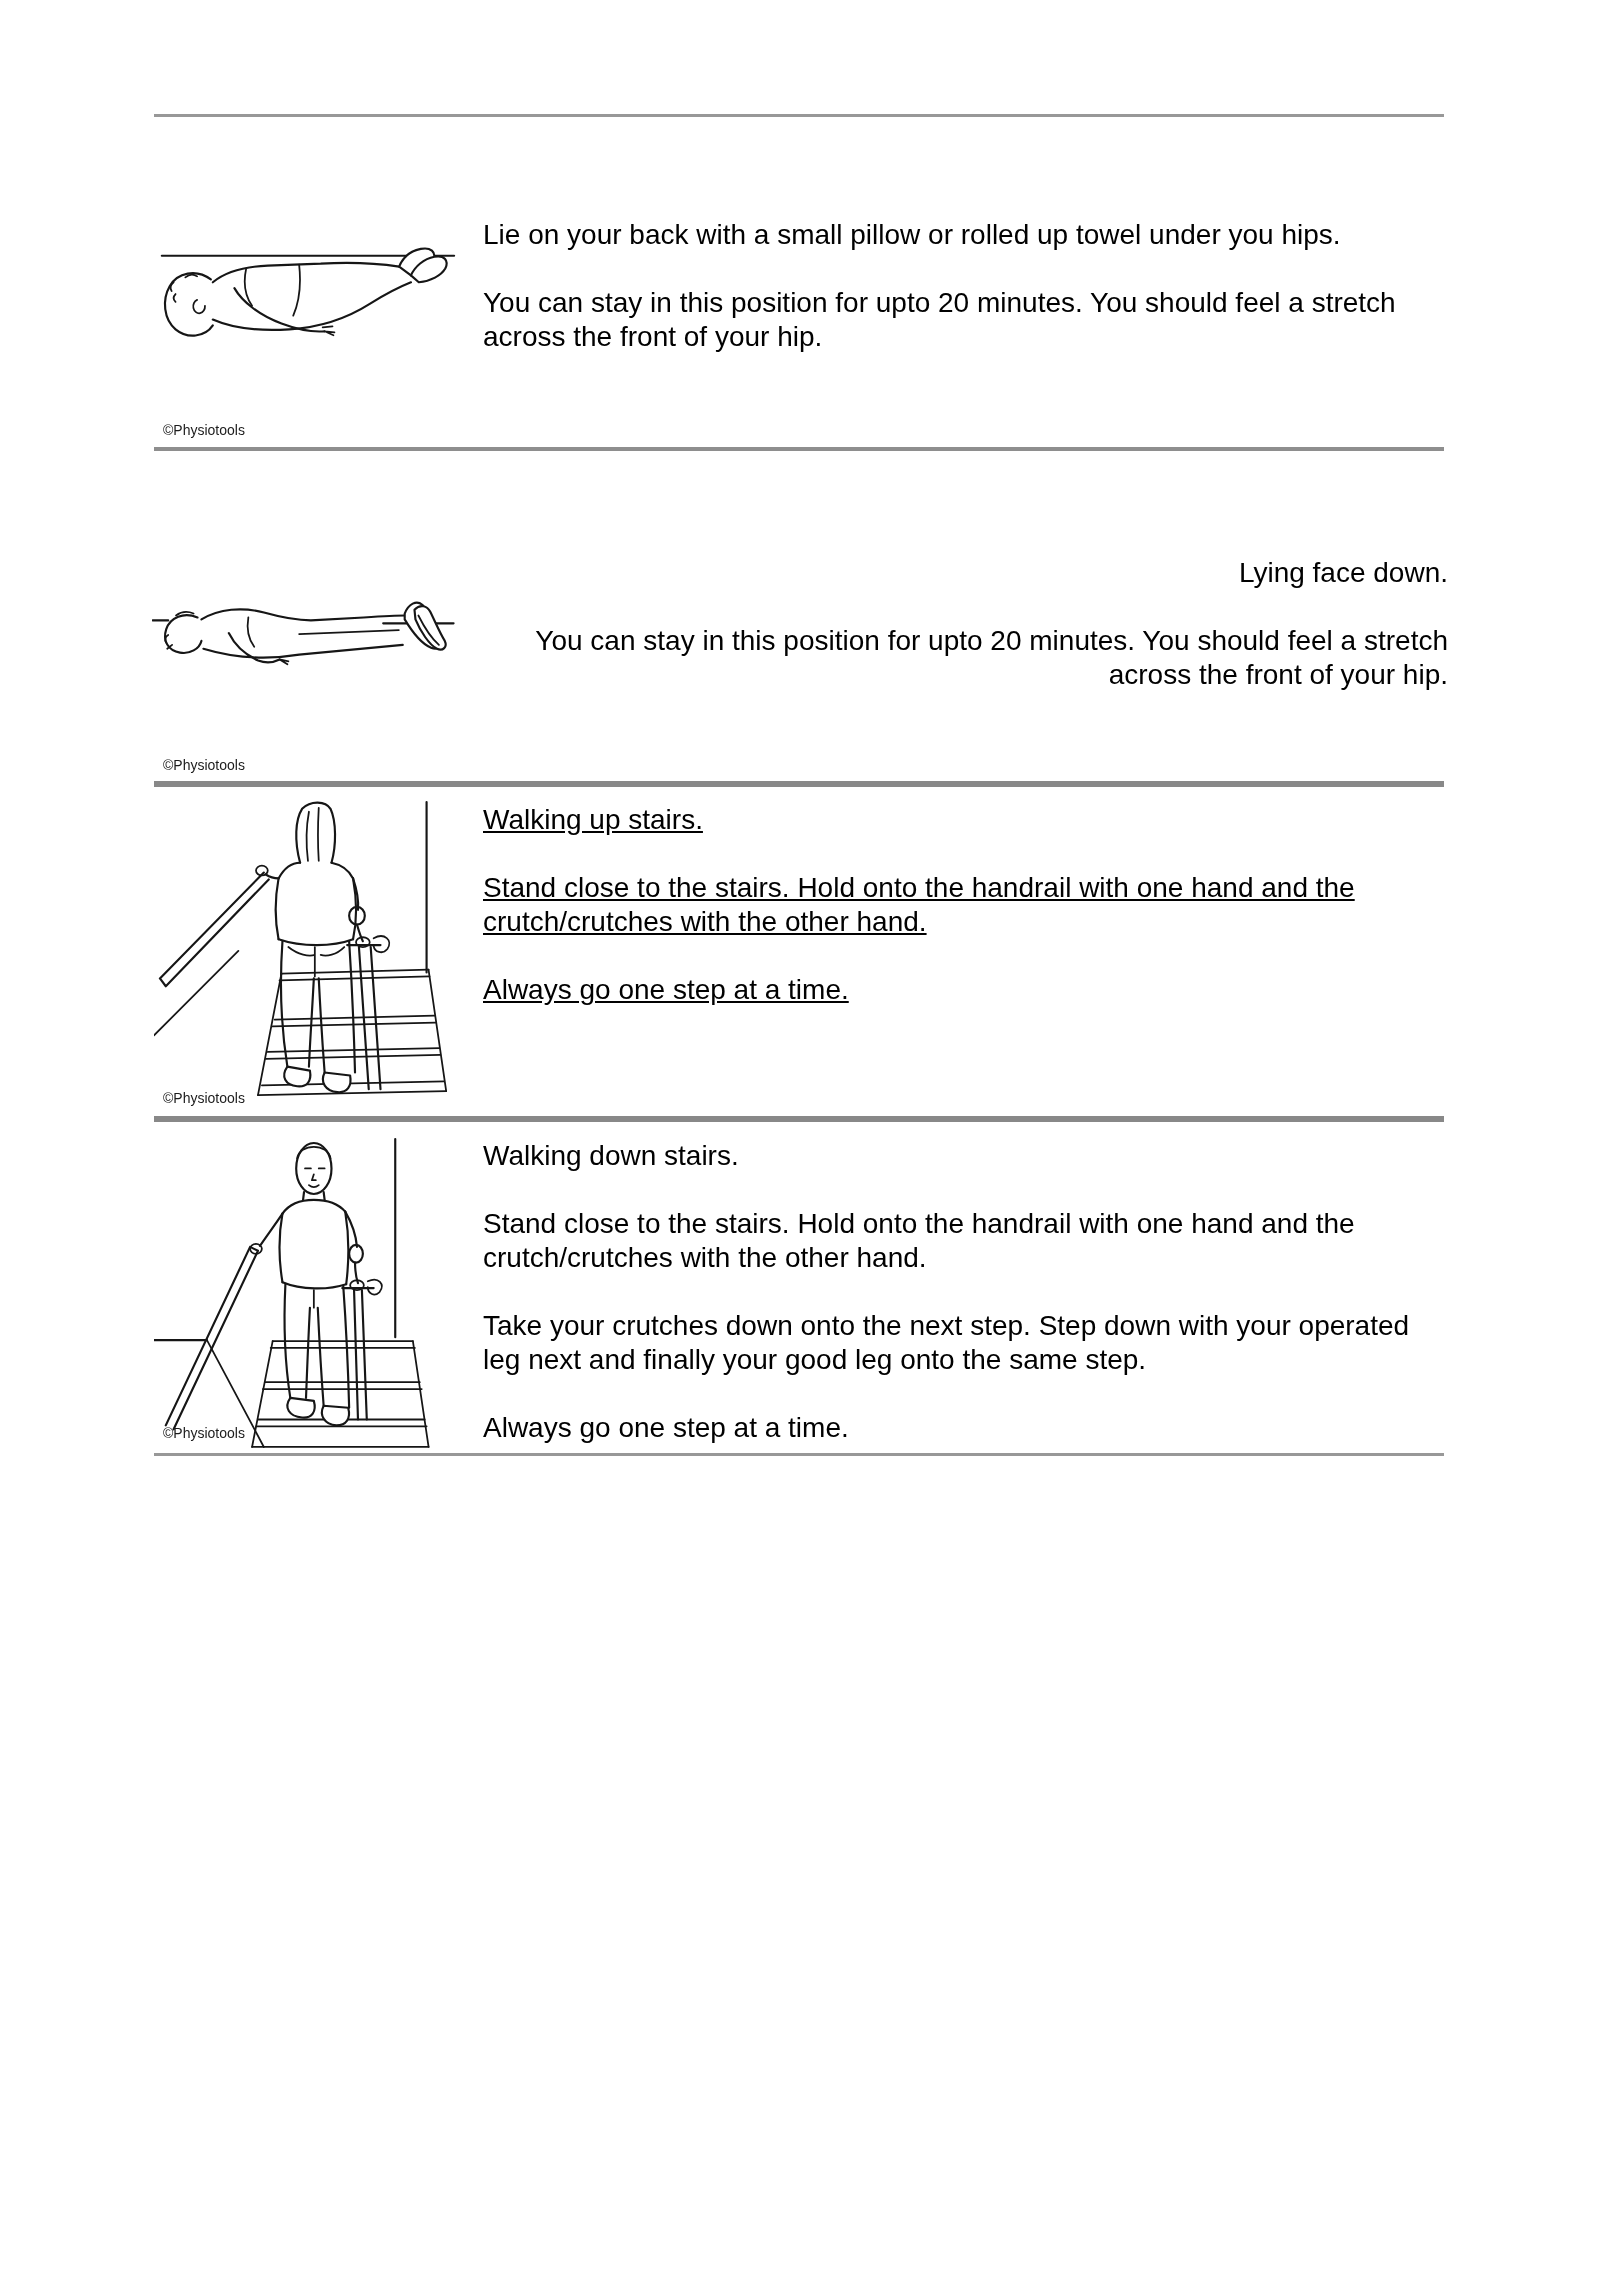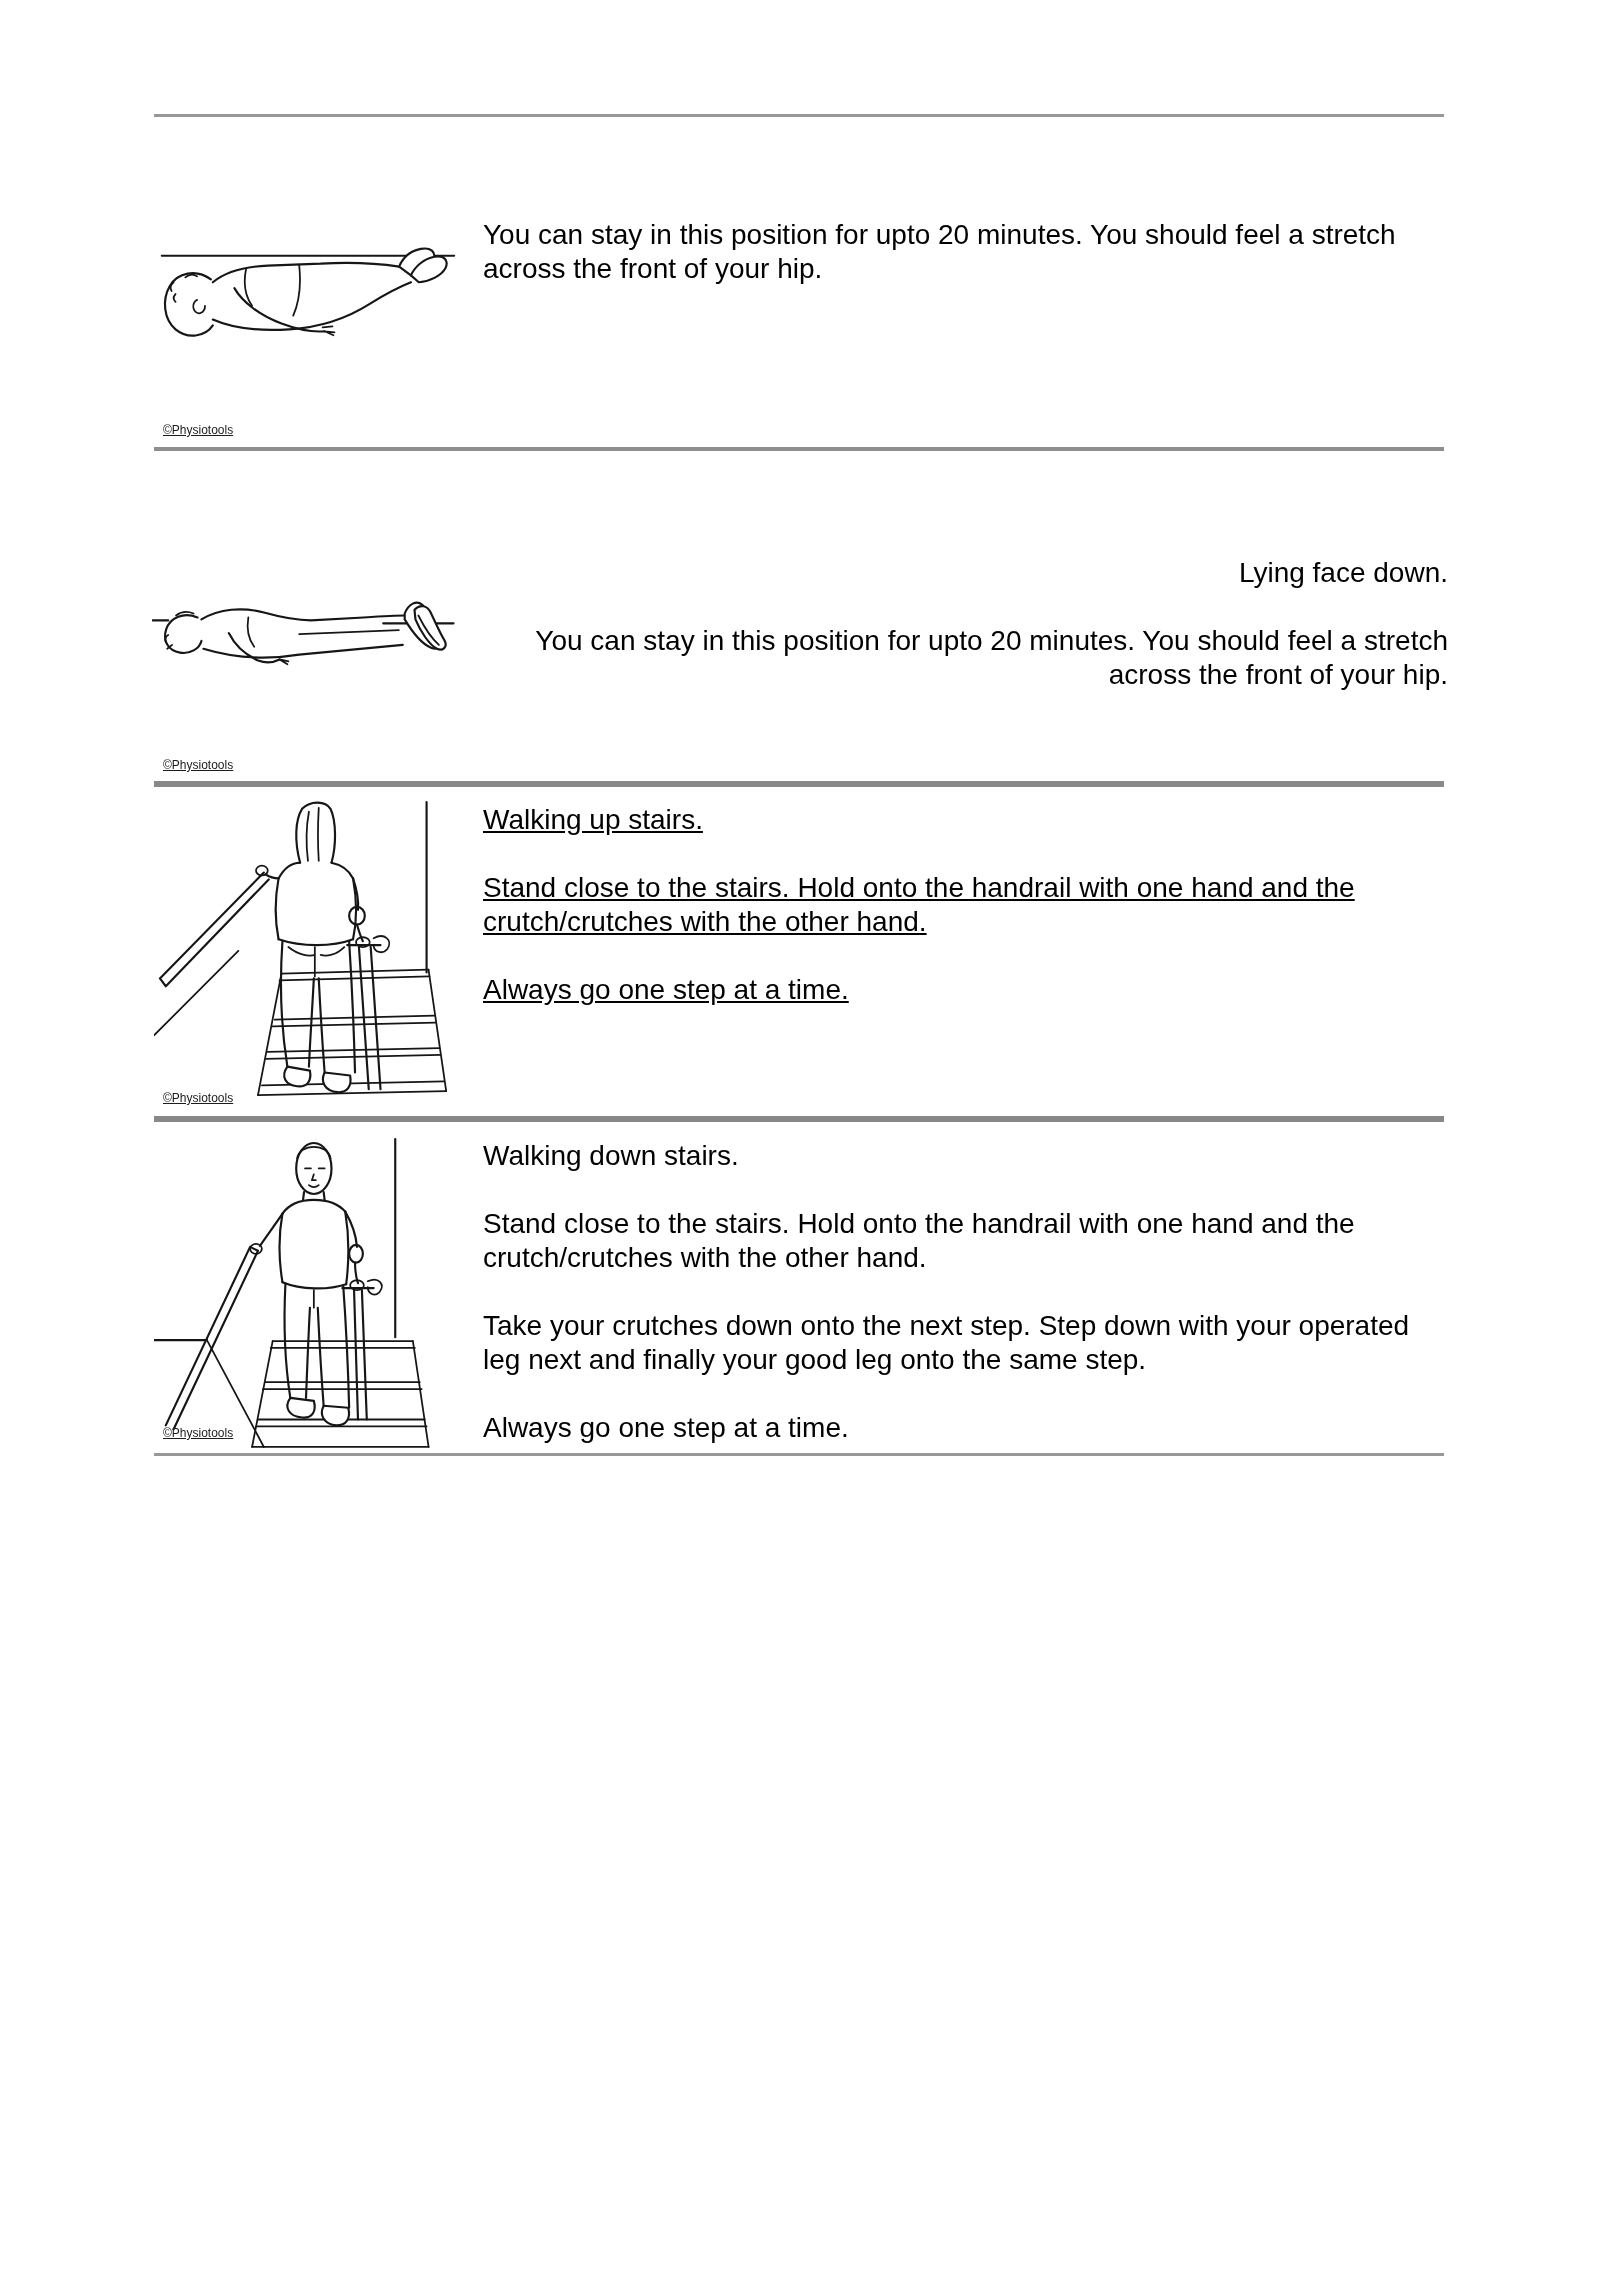--- a/index.html
+++ b/index.html
@@ -25,22 +25,22 @@
   }
   .text-block p { margin:0 0 34px 0; }
   .text-block p:last-child { margin-bottom:0; }
   #t1 { top:218px; }
   #t2 { top:556px;text-align:right; }
   #t3 { top:803px;text-decoration:underline; }
   #t4 { top:1139px; }
 
   .credit {
     position:absolute; left:163px;
-    font-size:12px; line-height:19.6px; color:#1c1c1c;
-    letter-spacing:0px; white-space:nowrap;text-decoration:underline;
+    font-size:14px; line-height:19.6px; color:#1c1c1c;
+    letter-spacing:0px; white-space:nowrap;
   }
   #c1 { top:421px; }
   #c2 { top:756px; }
   #c3 { top:1089px; }
   #c4 { top:1424px; }
 
   .illus { position:absolute; }
   #i1 { left:152px; top:245px; }
   #i2 { left:152px; top:594px; }
   #i3 { left:154px; top:800px; }
@@ -78,20 +78,21 @@
       <path class="ln" d="M62 76 C 80 84 108 88 140 86 C 172 84 200 74 222 60 C 238 50 254 42 264 38"></path>
 
       <path class="ln-thin" d="M96 24 C 93 38 95 52 102 62 M 150 20 C 152 38 150 58 144 72"></path>
 
       <path class="ln" d="M84 44 C 92 58 110 72 132 80 C 148 86 164 89 176 88"></path>
       <path class="ln-thin" d="M176 88 l 10 1 m -10 -1 l 9 4 m -11 -8 l 10 -1"></path>
     </svg>
   </div>
   <div class="credit" id="c1">©Physiotools</div>
   <div class="text-block" id="t1">
+    <p>Lie on your back with a small pillow or rolled up towel under you hips.</p>
     <p>You can stay in this position for upto 20 minutes. You should feel a stretch across the front of your hip.</p>
   </div>
 
   <div class="illus" id="i2">
     <svg width="308" height="86" viewBox="0 0 314 88">
       <path class="ln" d="M0 27 H 16"></path>
       <path class="ln" d="M236 30 H 308"></path>
 
       <path class="ln" d="M46 24 C 32 18 18 24 14 36 C 10 48 16 58 28 60 C 38 62 48 56 50 48"></path>
       <path class="ln-thin" d="M16 42 q -5 3 -2 8 M 20 52 l -5 4 M 24 22 q 8 -6 18 -2"></path>

